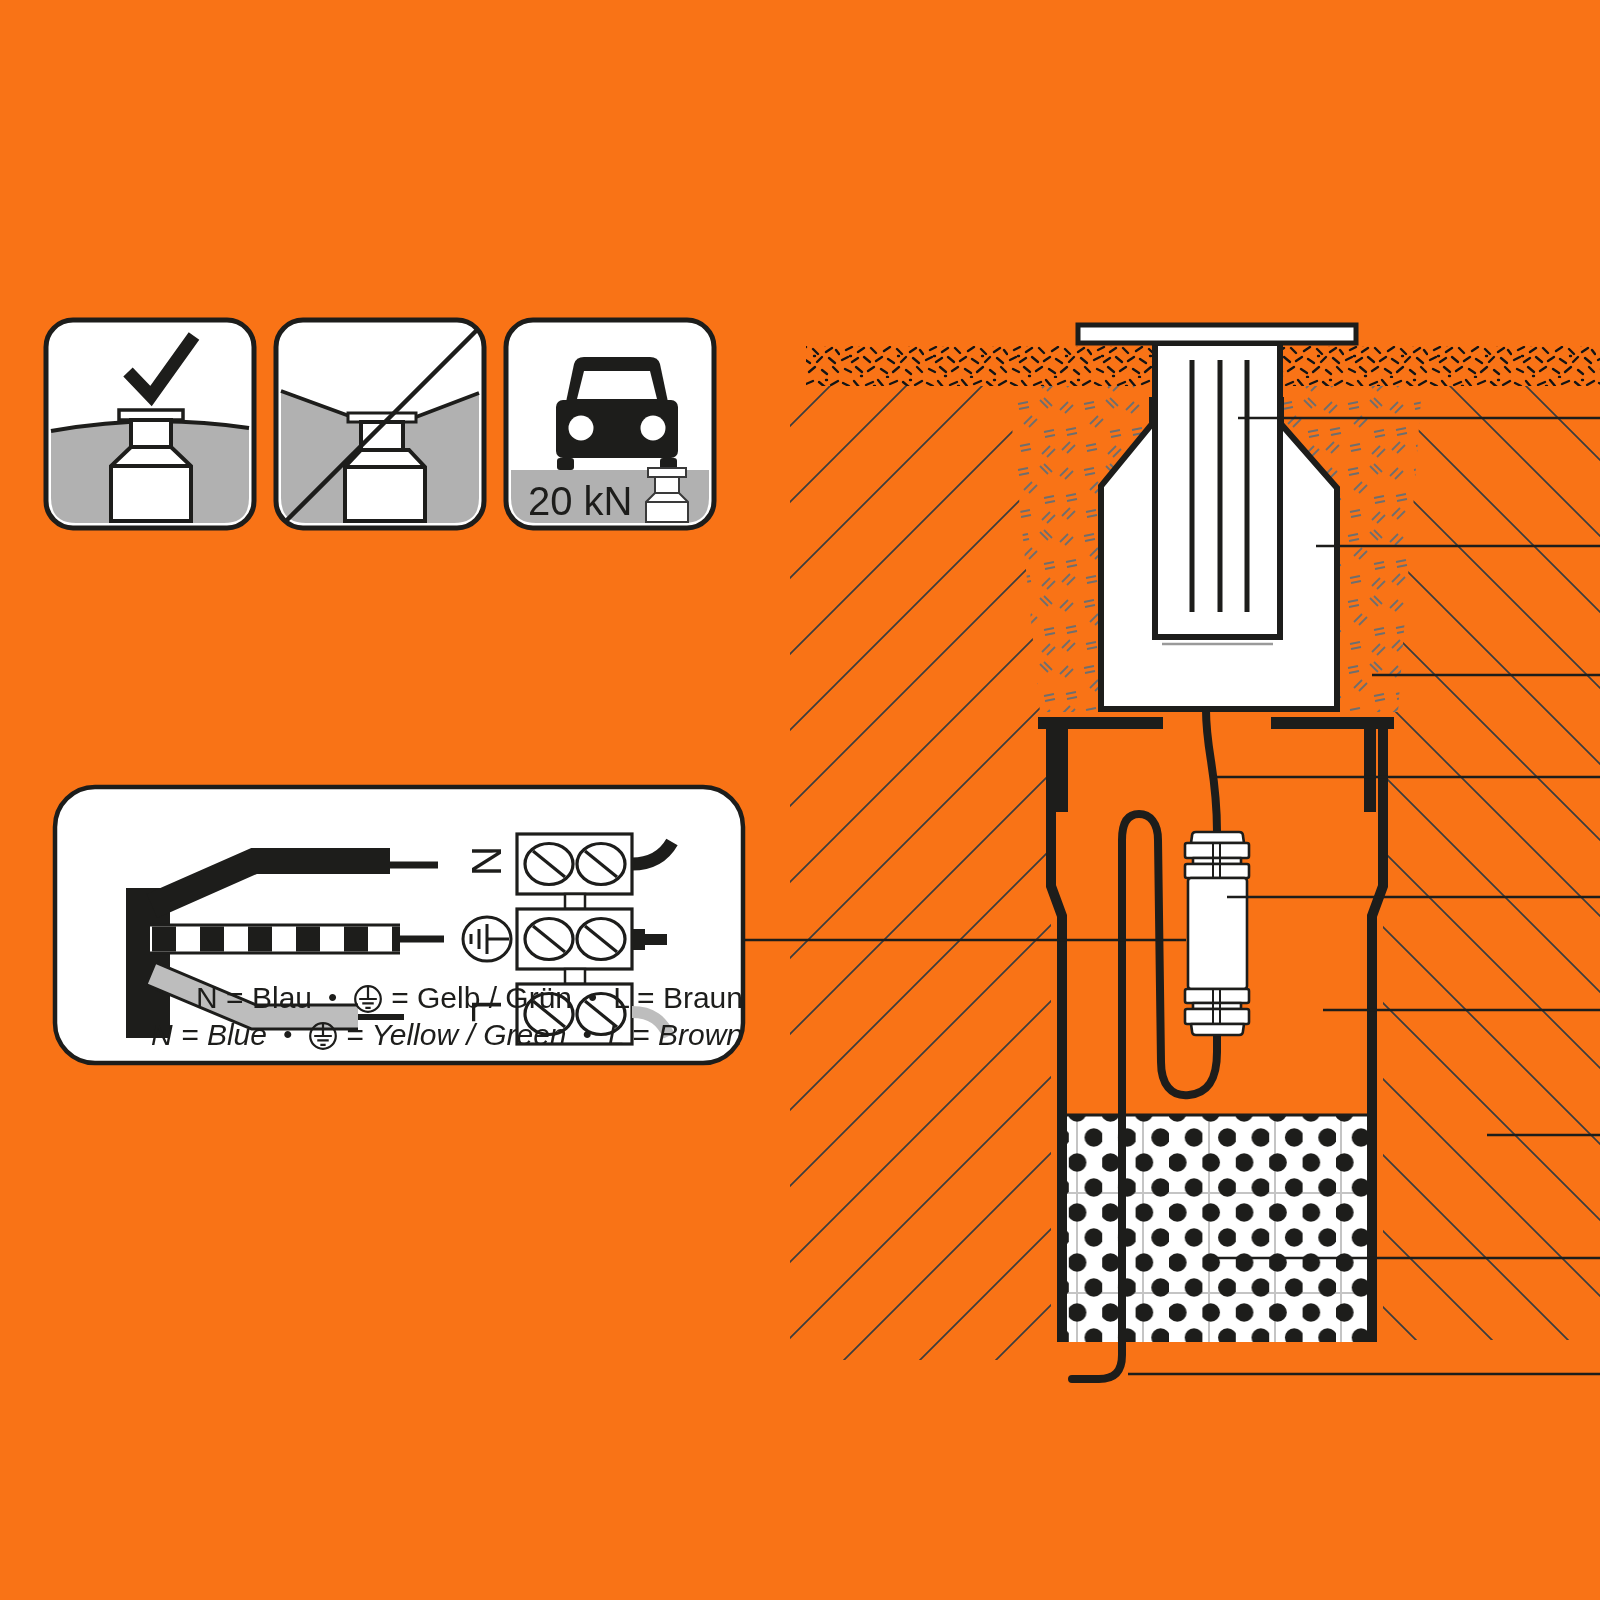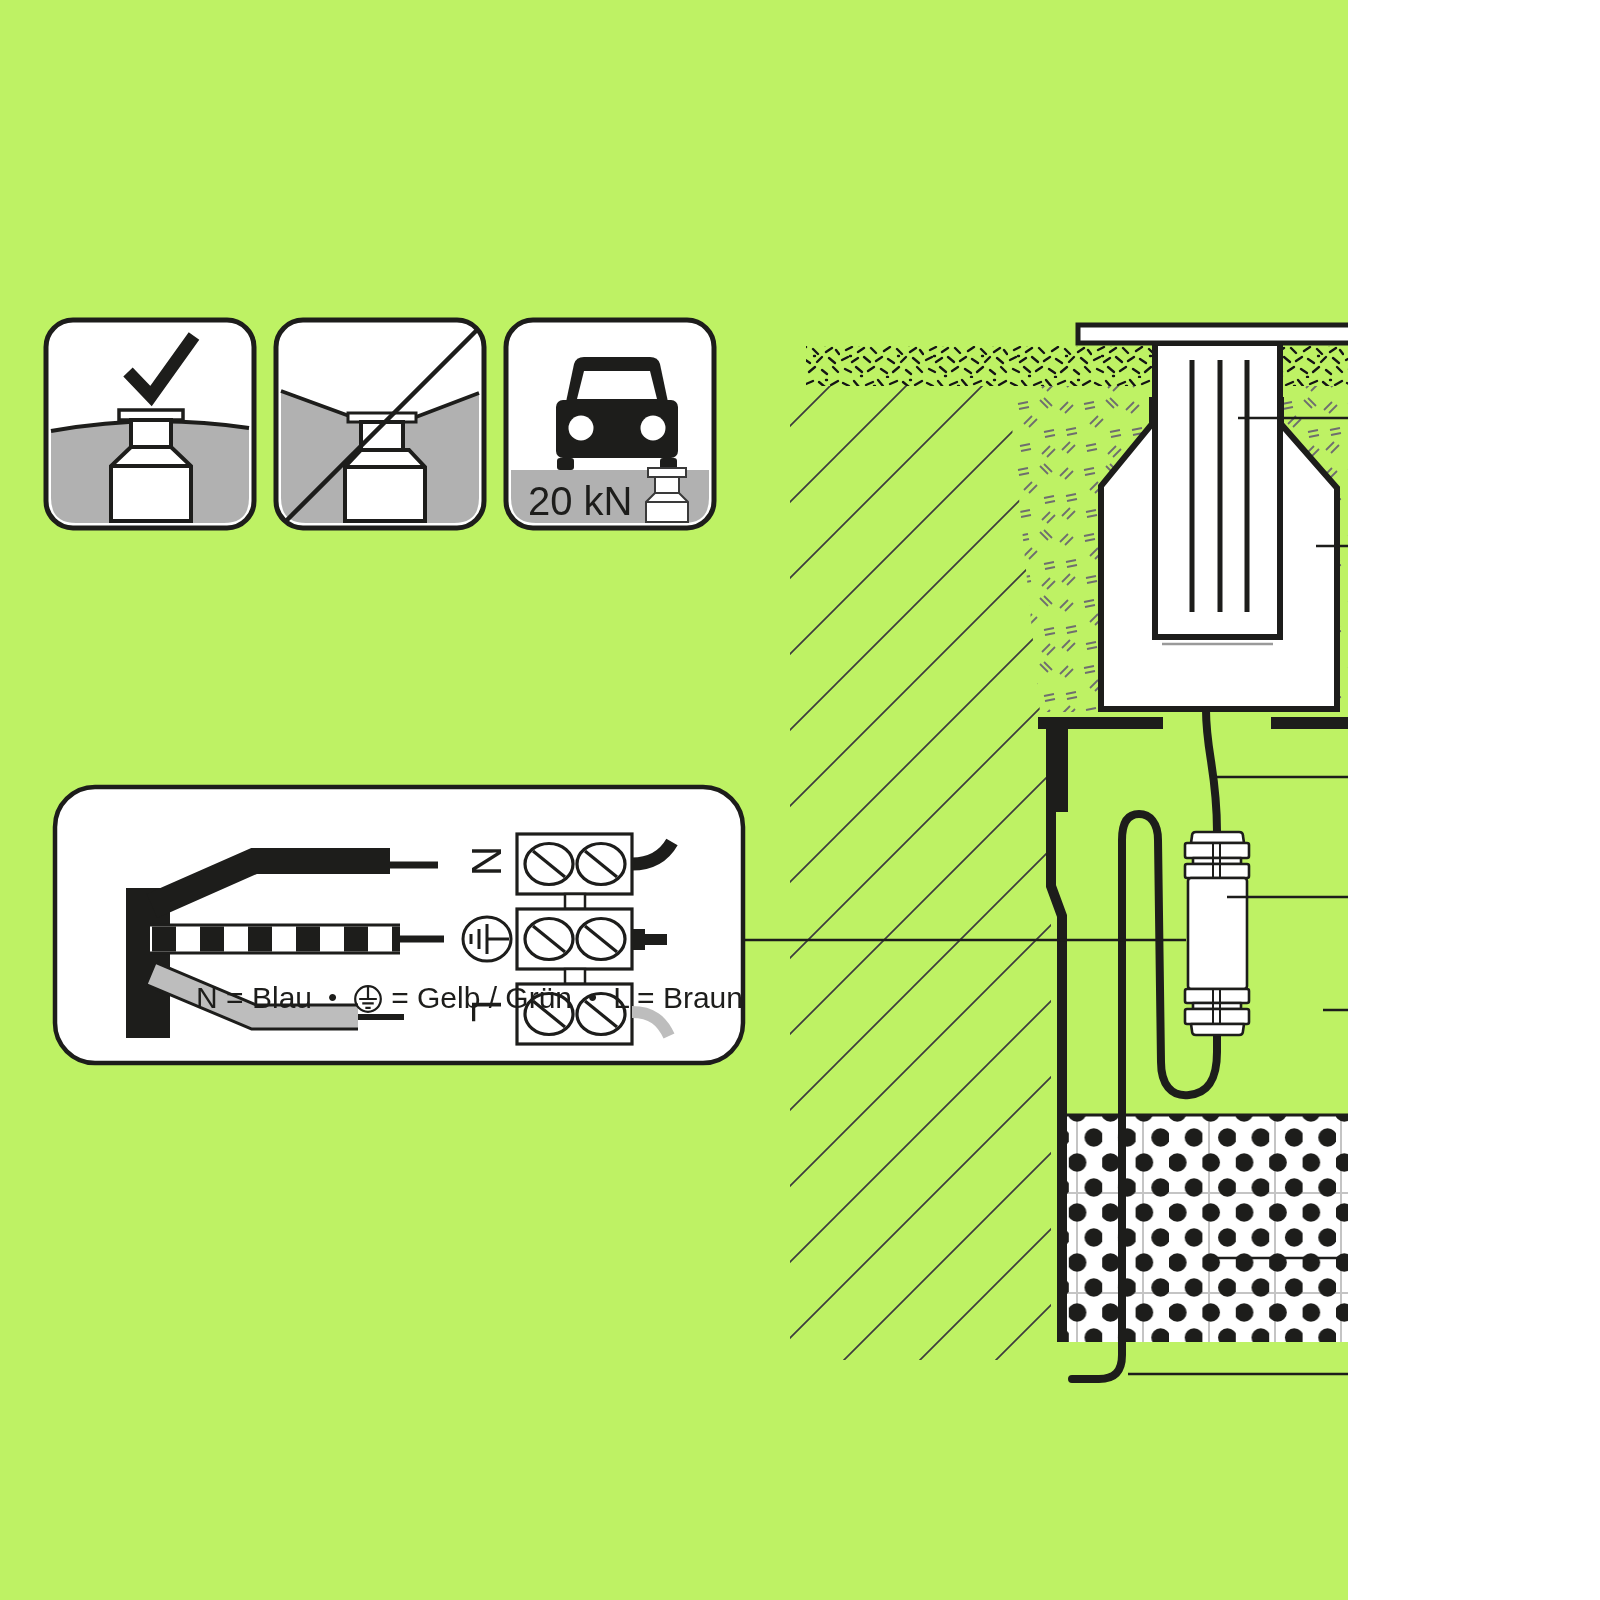--- a/index.html
+++ b/index.html
@@ -1,16 +1,16 @@
 <!DOCTYPE html>
 <html><head>
 <meta charset="utf-8">
 <style>
   html,body{margin:0;padding:0;background:#ffffff;}
-  .page{position:relative;width:1348px;height:1600px;background:#bef264;overflow:hidden;
+  .page{position:relative;width:1600px;height:1600px;background:#f97316;overflow:hidden;
         font-family:"Liberation Sans", sans-serif;color:#1d1d1b;}
   .canvas{position:absolute;left:0;top:0;}
   .legend-line{position:absolute;left:55px;width:688px;text-align:right;
         font-size:30px;line-height:34px;color:#1d1d1b;white-space:nowrap;}
   .legend-de{top:980px;}
   .legend-en{top:1017px;font-style:italic;}
   .legend-line .bullet{display:inline-block;margin:0 16px;font-size:26px;vertical-align:2px;}
   .legend-line .seg{display:inline-block;}
   .earth-inline{display:inline-block;width:30px;height:30px;vertical-align:-6px;margin-right:8px;}
   svg text{font-family:"Liberation Sans", sans-serif;}
@@ -236,14 +236,20 @@
     <path d="M632,1012 C652,1012 662,1021 669,1036" fill="none" stroke="#bdbdbd" stroke-width="12"></path>
   </g>
 </svg>
 
 <div class="legend-line legend-de">
   <span class="seg">N = Blau</span><span class="bullet">•</span><span class="earth-inline"><svg width="30" height="30" viewBox="0 0 34 34">
           <circle cx="17" cy="17" r="14.5" fill="none" stroke="#1d1d1b" stroke-width="2.5"></circle>
           <path d="M17,3 V17 M7,17 H27 M10.5,22 H23.5 M14,27 H20" stroke="#1d1d1b" stroke-width="2.5" fill="none"></path>
         </svg></span><span class="seg">= Gelb / Grün</span><span class="bullet">•</span><span class="seg">L = Braun</span>
 </div>
-
+<div class="legend-line legend-en">
+  <span class="seg">N = Blue</span><span class="bullet">•</span><span class="earth-inline"><svg width="30" height="30" viewBox="0 0 34 34">
+          <circle cx="17" cy="17" r="14.5" fill="none" stroke="#1d1d1b" stroke-width="2.5"></circle>
+          <path d="M17,3 V17 M7,17 H27 M10.5,22 H23.5 M14,27 H20" stroke="#1d1d1b" stroke-width="2.5" fill="none"></path>
+        </svg></span><span class="seg">= Yellow / Green</span><span class="bullet">•</span><span class="seg">L = Brown</span>
 </div>
 
+</div>
+
 </body></html>

